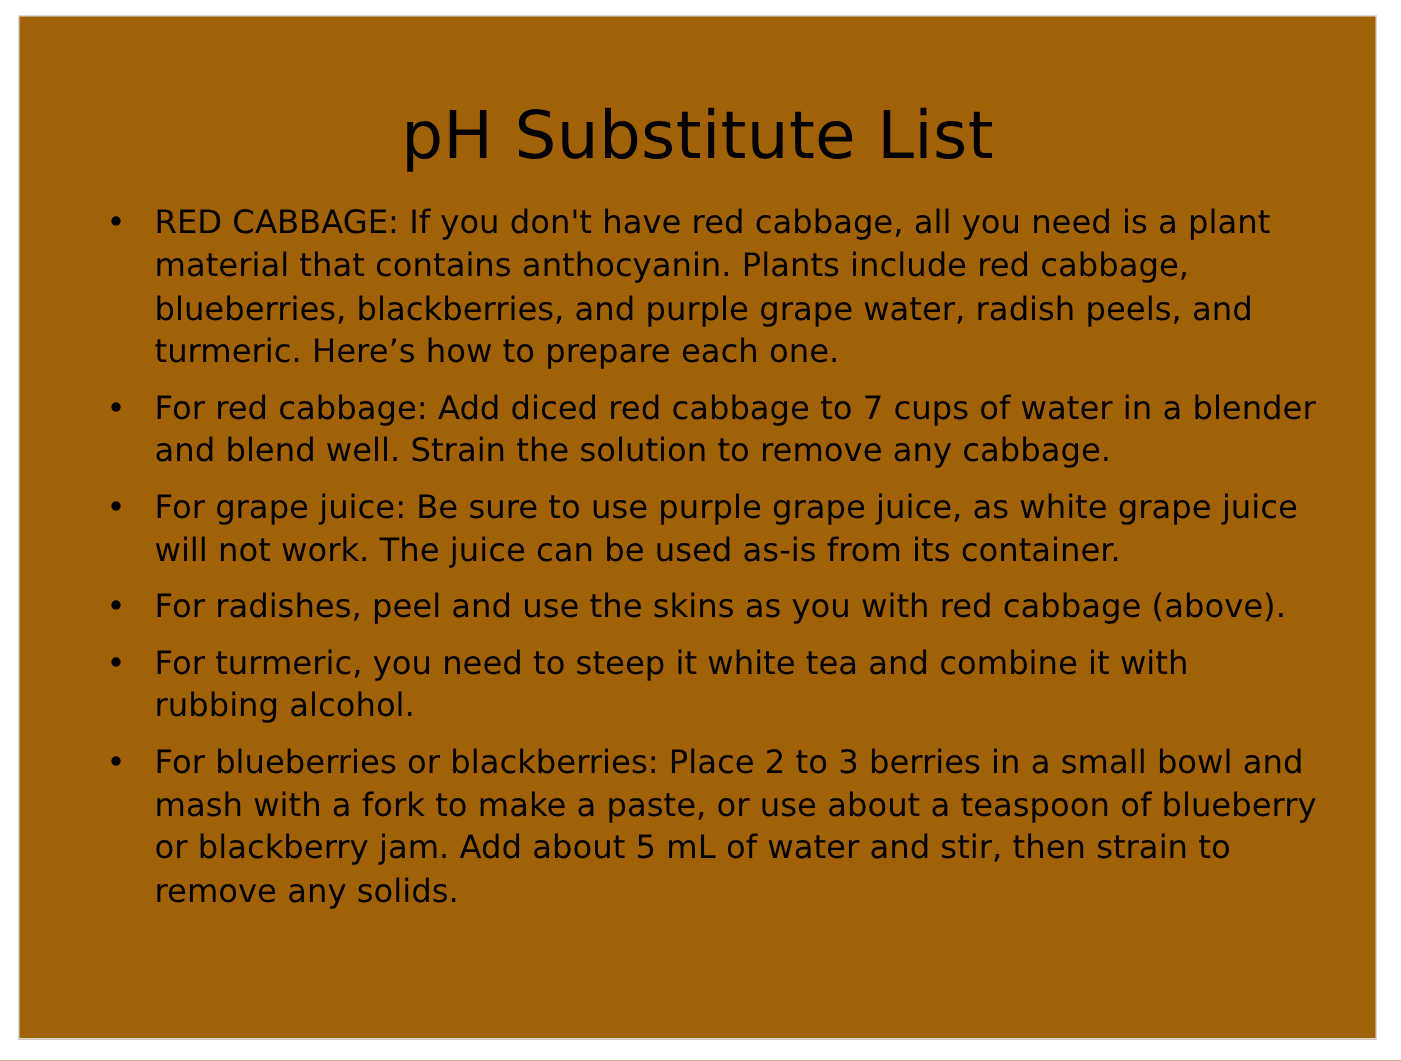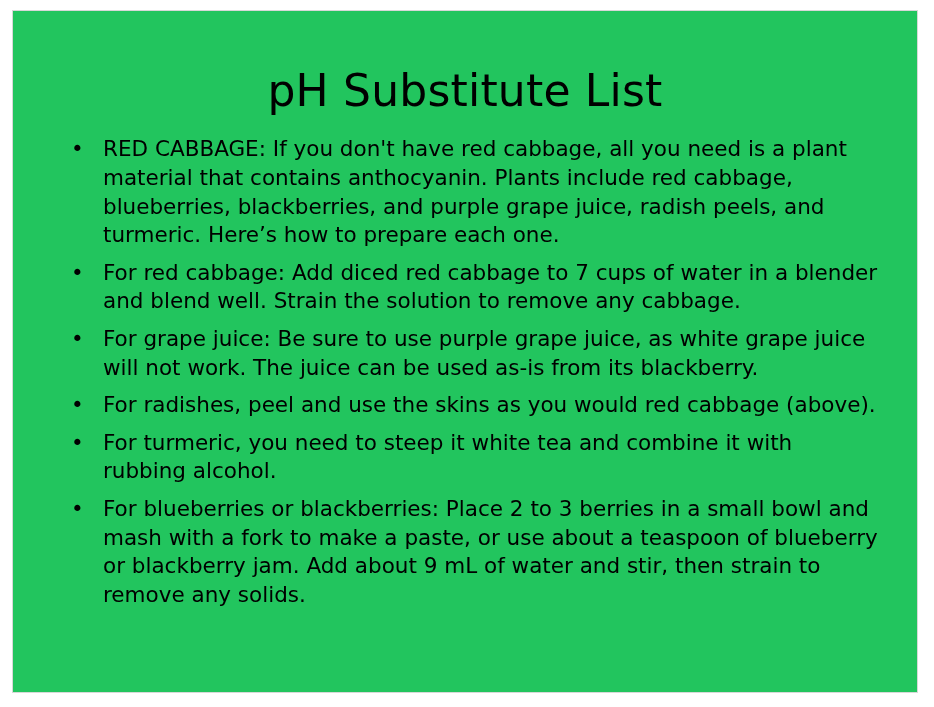--- a/index.html
+++ b/index.html
@@ -12,21 +12,21 @@
     background: #ffffff;
     font-family: "DejaVu Sans", sans-serif;
     overflow: hidden;
   }
   .slide {
     position: absolute;
     left: 12px;
     top: 10px;
     width: 906px;
     height: 683px;
-    background: #22c55e;
+    background: #a16207;
     border: 1px solid #d8d8d8;
     box-sizing: border-box;
     overflow: hidden;
   }
   .slide-title {
     text-align: center;
     font-size: 44px;
     font-weight: 400;
     color: #000000;
     line-height: 1.1;
@@ -62,36 +62,36 @@
   }
 </style>
 </head>
 <body>
 
 <div class="slide">
   <h1 class="slide-title">pH Substitute List</h1>
   <ul class="bullet-list">
     <li class="bullet-item">
       <span class="bullet-dot">•</span>
-      <span class="bullet-text">RED CABBAGE: If you don't have red cabbage, all you need is a plant material that contains anthocyanin. Plants include red cabbage, blueberries, blackberries, and purple grape juice, radish peels, and turmeric. Here’s how to prepare each one.</span>
+      <span class="bullet-text">RED CABBAGE: If you don't have red cabbage, all you need is a plant material that contains anthocyanin. Plants include red cabbage, blueberries, blackberries, and purple grape water, radish peels, and turmeric. Here’s how to prepare each one.</span>
     </li>
     <li class="bullet-item">
       <span class="bullet-dot">•</span>
       <span class="bullet-text">For red cabbage: Add diced red cabbage to 7 cups of water in a blender and blend well. Strain the solution to remove any cabbage.</span>
     </li>
     <li class="bullet-item">
       <span class="bullet-dot">•</span>
-      <span class="bullet-text">For grape juice: Be sure to use purple grape juice, as white grape juice will not work. The juice can be used as-is from its blackberry.</span>
+      <span class="bullet-text">For grape juice: Be sure to use purple grape juice, as white grape juice will not work. The juice can be used as-is from its container.</span>
     </li>
     <li class="bullet-item">
       <span class="bullet-dot">•</span>
-      <span class="bullet-text">For radishes, peel and use the skins as you would red cabbage (above).</span>
+      <span class="bullet-text">For radishes, peel and use the skins as you with red cabbage (above).</span>
     </li>
     <li class="bullet-item">
       <span class="bullet-dot">•</span>
       <span class="bullet-text">For turmeric, you need to steep it white tea and combine it with rubbing alcohol.</span>
     </li>
     <li class="bullet-item">
       <span class="bullet-dot">•</span>
-      <span class="bullet-text">For blueberries or blackberries: Place 2 to 3 berries in a small bowl and mash with a fork to make a paste, or use about a teaspoon of blueberry or blackberry jam. Add about 9 mL of water and stir, then strain to remove any solids.</span>
+      <span class="bullet-text">For blueberries or blackberries: Place 2 to 3 berries in a small bowl and mash with a fork to make a paste, or use about a teaspoon of blueberry or blackberry jam. Add about 5 mL of water and stir, then strain to remove any solids.</span>
     </li>
   </ul>
 </div>
 
 </body></html>

